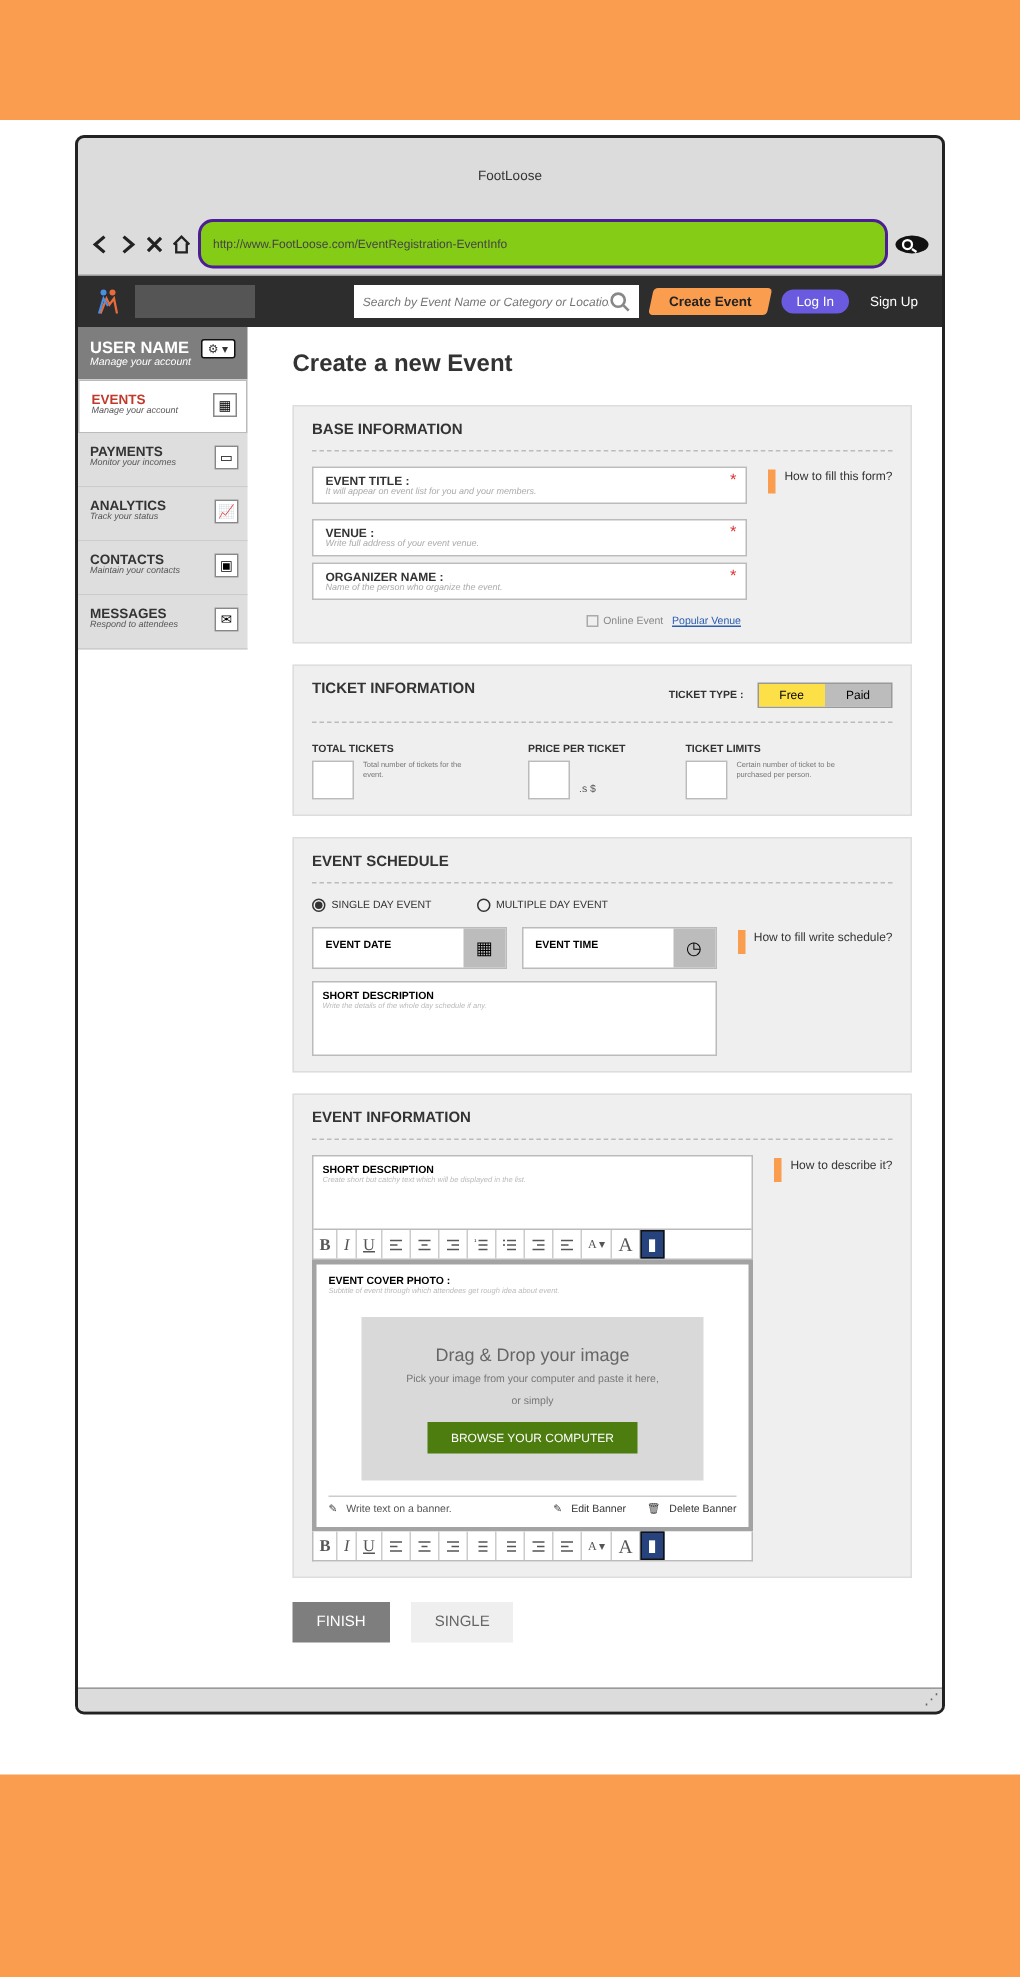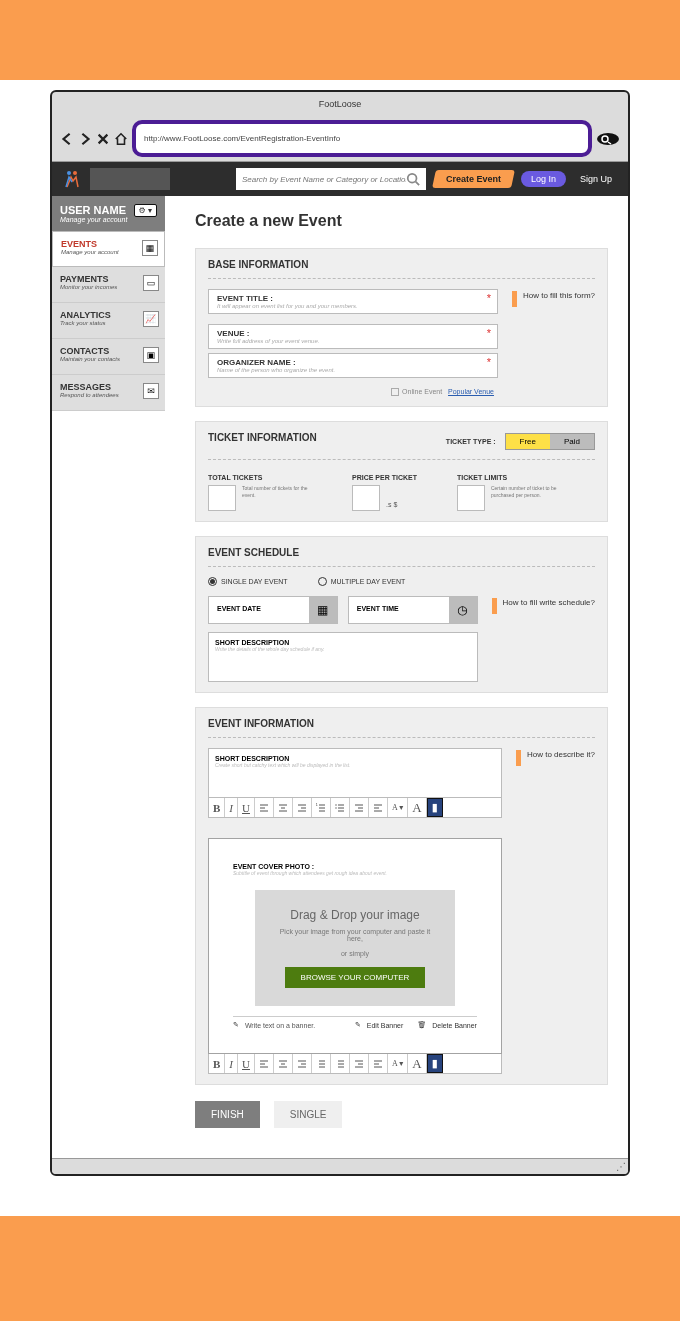--- a/index.html
+++ b/index.html
@@ -1,23 +1,23 @@
 <!DOCTYPE html>
 <html><head>
 <meta charset="utf-8">
 <style>
 *{box-sizing:border-box;margin:0;padding:0;font-family:Arial,sans-serif}
 body{background:#fff}
 .orange-band{background:#fa9d4e;height:80px}
 .page-wrap{padding:10px 50px}
 .browser-frame{border:2px solid #222;border-radius:6px;background:#dcdcdc;overflow:hidden}
-.browser-title{text-align:center;font-size:9px;padding:7px;color:#333}
+.browser-title{text-align:center;font-size:9px;padding:20px;color:#333}
 .browser-bar{display:flex;align-items:center;gap:4px;padding:4px 8px;border-bottom:1px solid #999}
 .bb-icon{width:14px;height:14px;display:inline-block}
-.url-field{flex:1;background:#ffffff;border:4px solid #4c1d95;border-radius:10px;padding:10px 8px;font-size:8px;color:#444}
+.url-field{flex:1;background:#84cc16;border:2px solid #4c1d95;border-radius:10px;padding:10px 8px;font-size:8px;color:#444}
 .app-header{background:#2d2d2d;display:flex;align-items:center;padding:6px 10px;gap:8px}
 .app-logo{width:20px;height:20px}
 .brand-box{width:80px;height:22px;background:#555}
 .app-search{margin-left:auto;display:flex;align-items:center;background:#fff;width:190px;height:22px;padding:0 6px}
 .app-search input{border:0;outline:0;font-size:8px;flex:1;font-style:italic;color:#888}
 .search-ico{width:14px;height:14px;color:#888}
 .create-evt-btn{background:#fa9d4e;color:#222;font-size:9px;font-weight:bold;padding:4px 12px;border-radius:3px;transform:skewX(-12deg)}
 .create-evt-btn span{display:inline-block;transform:skewX(12deg)}
 .login-btn{background:#6a5ae0;color:#fff;font-size:9px;padding:3px 10px;border-radius:10px}
 .signup-btn{color:#fff;font-size:9px;padding:3px 6px}
@@ -74,21 +74,21 @@
 .sd-hint{font-size:5px;color:#bbb;font-style:italic}
 .rte{border:1px solid #bbb;background:#fff}
 .rte-body{padding:6px;height:48px}
 .rte-toolbar{border-top:1px solid #bbb;display:flex;align-items:center;height:20px}
 .rte-btn{padding:0 4px;font-size:11px;color:#555;border-right:1px solid #ccc;height:100%;display:flex;align-items:center;font-family:"Times New Roman",serif}
 .rte-btn.bold{font-weight:bold}
 .rte-btn.it{font-style:italic}
 .rte-btn.ul{text-decoration:underline}
 .rte-btn.fill{background:#27437d;color:#fff;border:1px solid #111}
 .rte-btn svg{width:10px;height:10px}
-.cover-box{border:1px solid #a3a3a3;background:#fff;margin-top:20px;padding:24px}
+.cover-box{border:3px solid #a3a3a3;background:#fff;margin-top:0;padding:8px}
 .cp-label{font-size:7px;font-weight:bold}
 .cp-hint{font-size:5px;color:#bbb;font-style:italic}
 .drop-zone{background:#d9d9d9;margin:14px 22px 10px;padding:18px;text-align:center}
 .dz-t{font-size:12px;color:#666}
 .dz-s{font-size:7px;color:#777;margin-top:6px}
 .dz-s2{font-size:7px;color:#777;margin-top:8px}
 .browse-btn{background:#4d7c0f;color:#fff;font-size:8px;padding:6px 16px;margin-top:10px;display:inline-block}
 .banner-row{display:flex;align-items:center;border-top:1px solid #ccc;padding-top:4px;font-size:7px;color:#333;gap:6px}
 .banner-row .wt{flex:1;color:#555}
 .action-row{margin-top:16px;display:flex;gap:14px}

